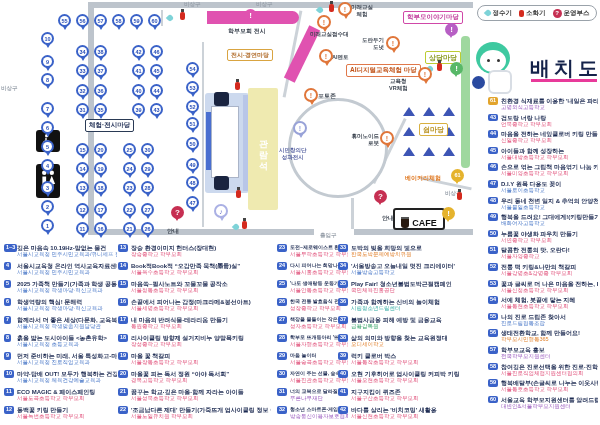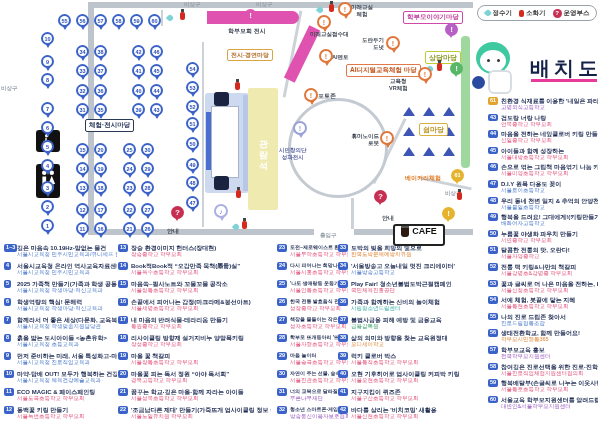--- a/index.html
+++ b/index.html
@@ -100,21 +100,21 @@
         <rect x="4.5" y="10" width="5" height="10" fill="#fff"></rect>
         <rect x="5" y="20" width="1.8" height="7" fill="#fff"></rect>
         <rect x="7.4" y="20" width="1.8" height="7" fill="#fff"></rect>
         <circle cx="17" cy="5" r="3" fill="#fff"></circle>
         <polygon points="17,9 12.5,20 21.5,20" fill="#fff"></polygon>
         <rect x="15" y="20" width="1.8" height="7" fill="#fff"></rect>
         <rect x="17.4" y="20" width="1.8" height="7" fill="#fff"></rect>
       </svg>
   </div>
 
-  <div class="abs" style="left:393px;top:208px;width:48px;height:18px;background:#fff;border:2px solid #222;border-radius:3px;display:flex;align-items:flex-start;justify-content:center;gap:3px;margin-top:16px;">
+  <div class="abs" style="left:393px;top:208px;width:48px;height:18px;background:#fff;border:2px solid #222;border-radius:3px;display:flex;align-items:flex-end;justify-content:center;gap:3px;">
     <span style="display:inline-block;width:8px;height:9px;background:#2a1a10;border-radius:0 0 3px 3px;border-top:2px solid #555;"></span>
     <span style="font-weight:bold;font-size:9px;color:#111;">CAFE</span>
   </div>
 
   <div class="boxlab" style="left:85px;top:119px;border:1px solid #2a3a55;color:#1d2b52;">체험·전시마당</div>
   <div class="boxlab" style="left:227px;top:49px;border:1px solid #d9a441;color:#b06a28;font-size:6px;">전시·경연마당</div>
   <div class="boxlab" style="left:403px;top:11px;border:1.5px solid #d048a8;color:#c0389a;">학부모이야기마당</div>
   <div class="boxlab" style="left:425px;top:51px;border:1.5px solid #bccc33;color:#8a9a20;font-size:7px;">상담마당</div>
   <div class="boxlab" style="left:346px;top:64px;border:1.5px solid #e0784a;color:#c05015;">AI디지털교육체험 마당</div>
   <div class="boxlab" style="left:419px;top:123px;border:1.5px solid #d8b040;color:#b8901c;font-size:7px;z-index:4;">쉼마당</div>

